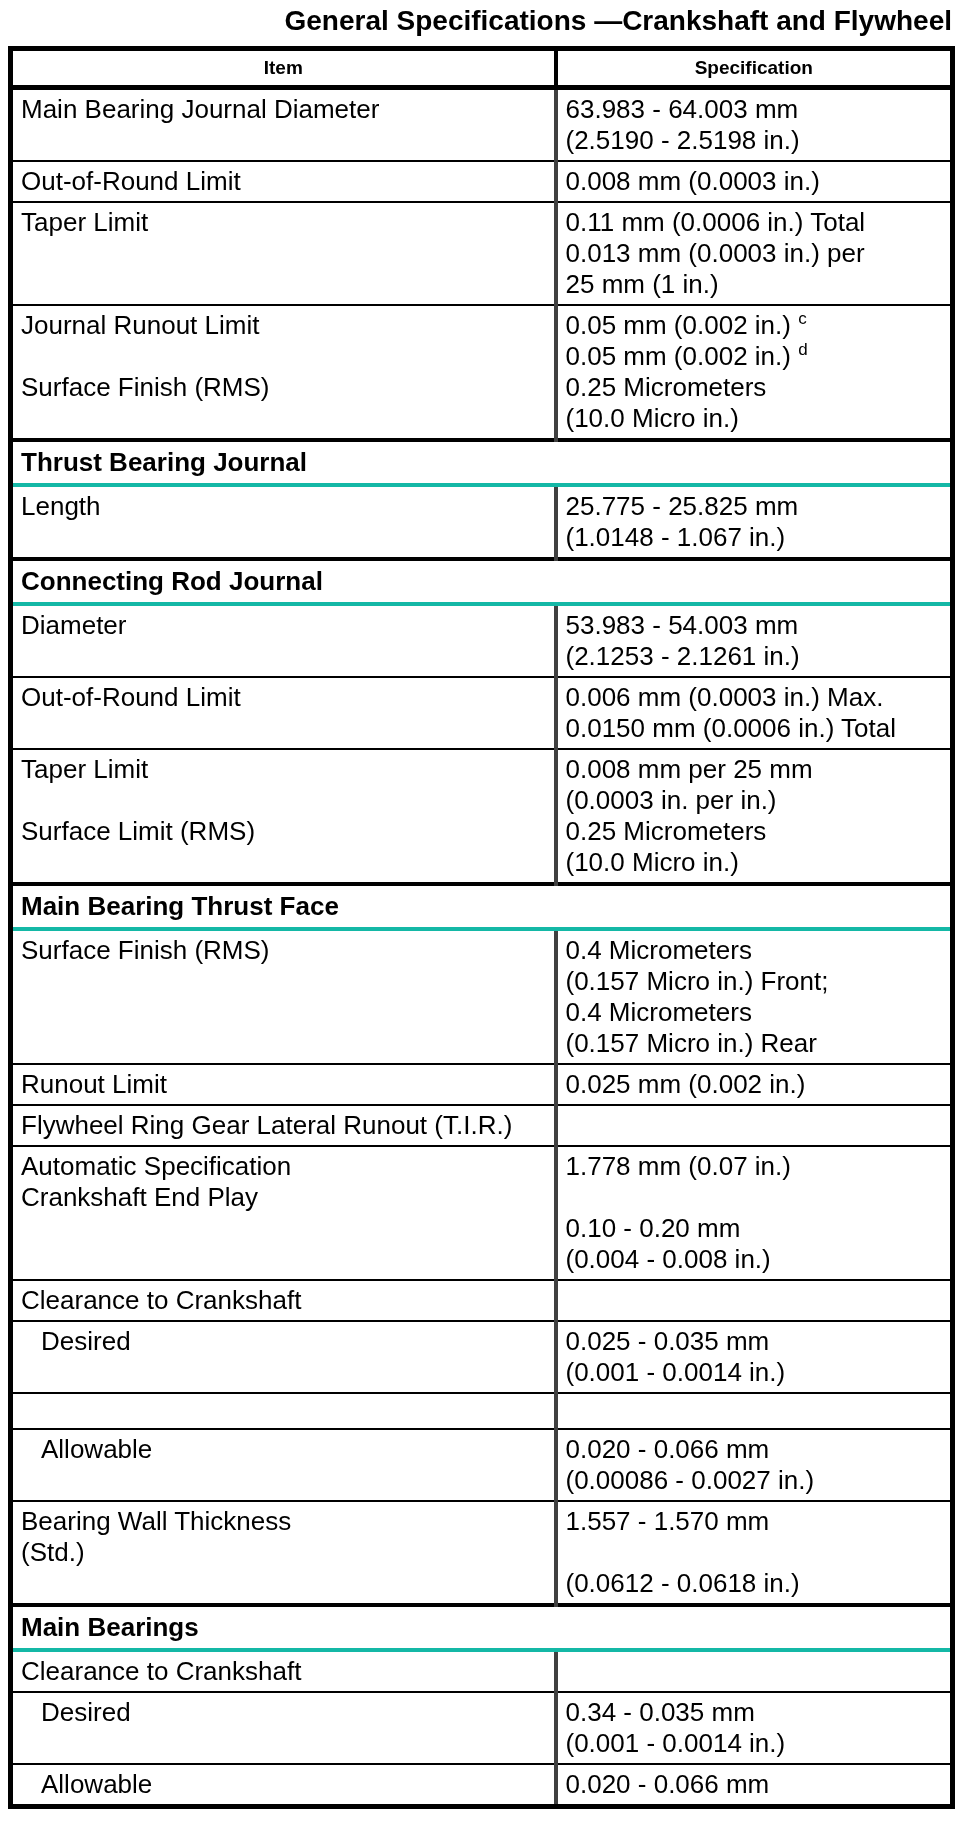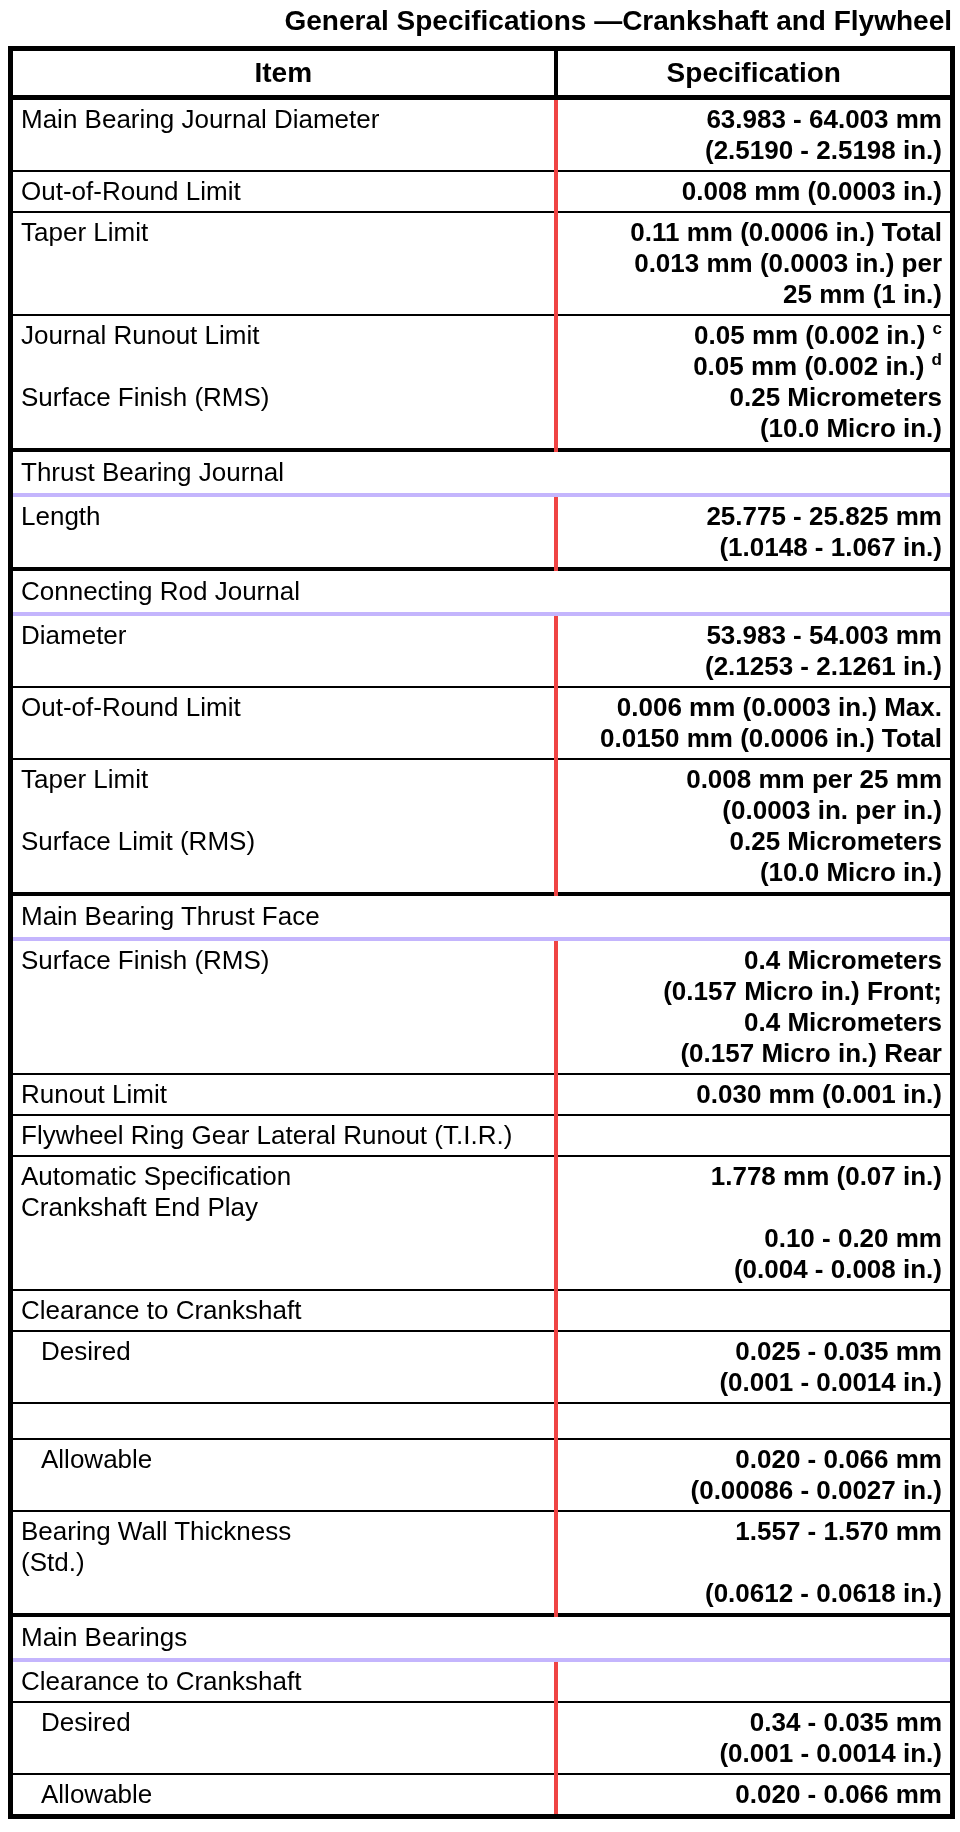--- a/index.html
+++ b/index.html
@@ -25,43 +25,42 @@
   table.specs {
     border-collapse: collapse;
     table-layout: fixed;
     width: 942px;
     border: 5px solid #000;
     background: #fff;
   }
   col.item-col  { width: 545px; }
   col.spec-col  { width: 397px; }
   th {
-    font-size: 28px;
+    font-size: 19px;
     font-weight: bold;
     text-align: center;
     padding: 6px 4px;
     border-bottom: 5px solid #000;
   }
   th.spec-th { border-left: 4px solid #000; }
   td {
     font-size: 26px;
     vertical-align: top;
     padding: 4px 8px;
     border-top: 2px solid #000;
     margin-top: 20px;
   }
   td.spec-cell {
-    border-left: 4px solid #ef4444;
-    text-align: right;
-    font-weight: bold;
+    border-left: 4px solid #404040;
+    text-align: left;
   }
   tr.section-row td {
     border-top: 4px solid #000;
-    border-bottom: 4px solid #c4b5fd;
-    font-weight: normal;
+    border-bottom: 4px solid #14b8a6;
+    font-weight: bold;
     padding: 5px 8px;
   }
   tr.empty-row td { height: 26px; }
   .ln {
     line-height: 31px;
     min-height: 31px;
     white-space: nowrap;
   }
   td.indent { padding-left: 28px; }
   sup {
@@ -185,21 +184,21 @@
             <div class="ln">(0.157 Micro in.) Front;</div>
             <div class="ln">0.4 Micrometers</div>
             <div class="ln">(0.157 Micro in.) Rear</div>
           </td>
         </tr>
         <tr class="data-row">
           <td class="item-cell">
             <div class="ln">Runout Limit</div>
           </td>
           <td class="spec-cell">
-            <div class="ln">0.030 mm (0.001 in.)</div>
+            <div class="ln">0.025 mm (0.002 in.)</div>
           </td>
         </tr>
         <tr class="data-row">
           <td class="item-cell">
             <div class="ln">Flywheel Ring Gear Lateral Runout (T.I.R.)</div>
           </td>
           <td class="spec-cell"></td>
         </tr>
         <tr class="data-row">
           <td class="item-cell">

